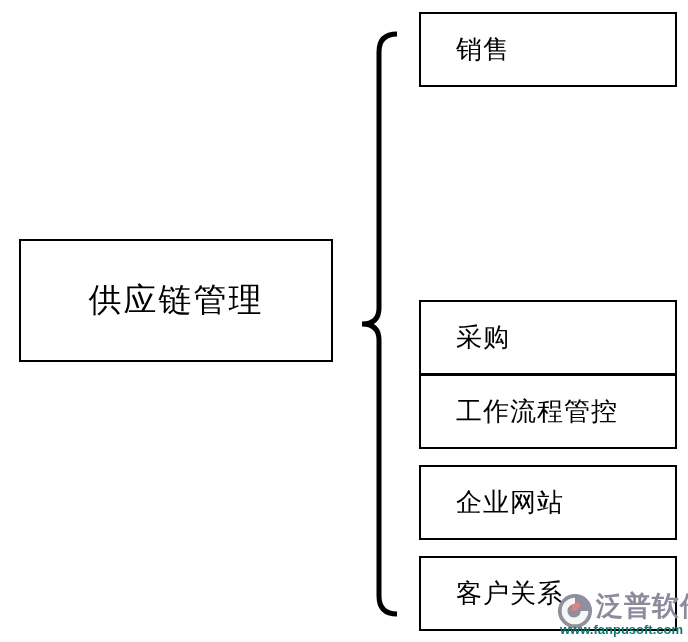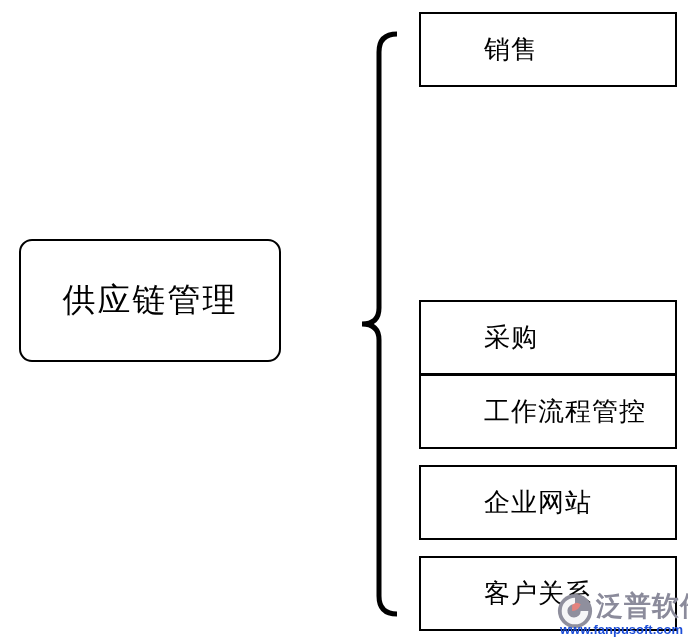--- a/index.html
+++ b/index.html
@@ -20,33 +20,32 @@
     box-sizing: border-box;
     border: 2px solid #000000;
     background: #ffffff;
     color: #000000;
     display: flex;
     align-items: center;
   }
   .root-node {
     left: 19px;
     top: 239px;
-    width: 262px;
+    width: 314px;
     height: 123px;
     justify-content: center;
     font-size: 33px;
     letter-spacing: 2px;
-    border-radius: 13px;
   }
   .branch-node {
     left: 419px;
     width: 258px;
     height: 75px;
     font-size: 26px;
-    padding-left: 63px;
+    padding-left: 35px;
     letter-spacing: 1px;
   }
   .brace-svg {
     position: absolute;
     left: 356px;
     top: 24px;
     width: 46px;
     height: 600px;
   }
   .watermark {
@@ -73,21 +72,21 @@
     color: #8b8b9b;
     white-space: nowrap;
     letter-spacing: 1px;
   }
   .watermark-url {
     position: absolute;
     left: 4px;
     top: 34px;
     font-size: 13px;
     font-weight: bold;
-    color: #1d4ed8;
+    color: #0f766e;
     white-space: nowrap;
   }
 </style>
 </head>
 <body>
 
 <div class="canvas">
 
   <div class="node root-node">
     <span>供应链管理</span>

